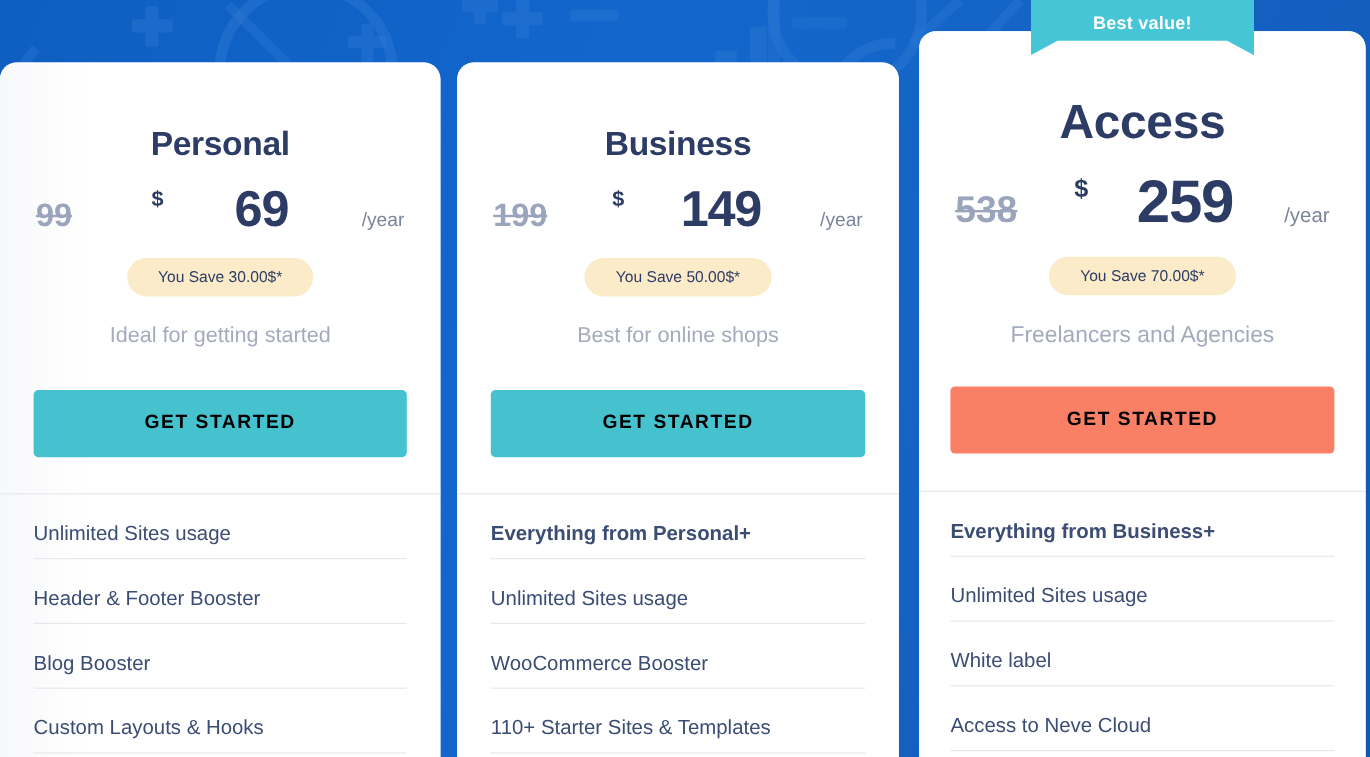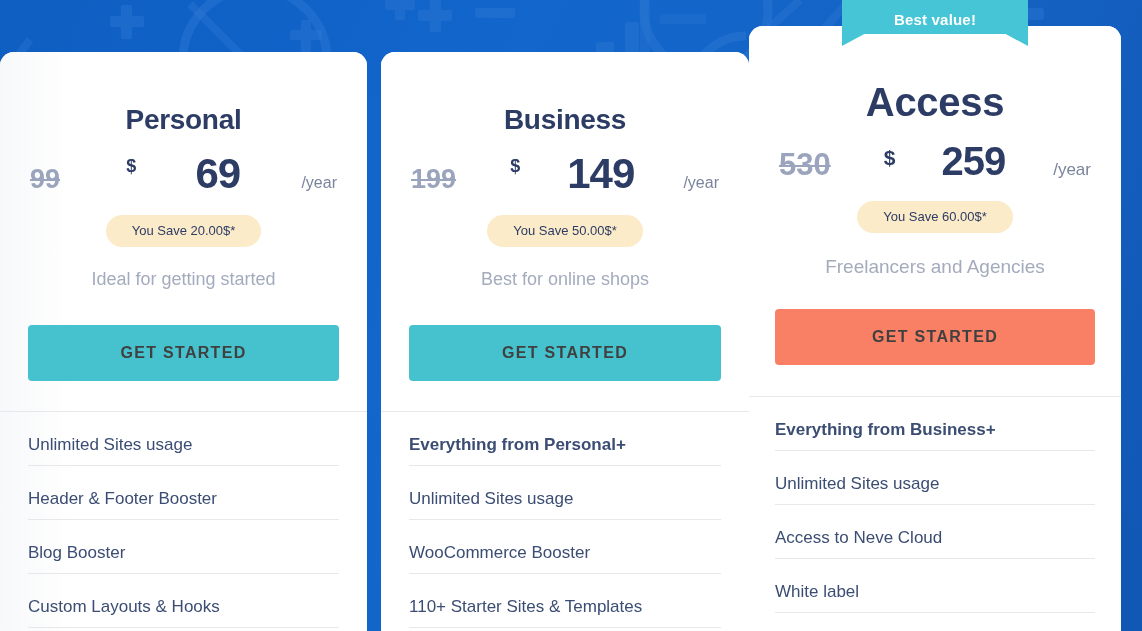--- a/index.html
+++ b/index.html
@@ -70,20 +70,21 @@
 
   .card--business {
     width: 368px;
     margin-left: 14px;
     margin-top: 52px;
     height: 579px;
   }
 
   .card--agency {
     width: 372px;
+    margin-left: 17px;
     margin-top: 26px;
     height: 605px;
   }
 
   
   .ribbon {
     position: absolute;
     top: -26px;
     left: 50%;
     transform: translateX(-50%);
@@ -152,21 +153,21 @@
   .card--business .currency { font-size: 18px; margin-top: 6px; }
   .card--agency .currency { font-size: 21px; margin-top: 7px; }
 
   .price-new {
     color: #2C3C64;
     font-weight: bold;
     letter-spacing: -1px;
   }
   .card--personal .price-new,
   .card--business .price-new { font-size: 42px; }
-  .card--agency .price-new { font-size: 40px; }
+  .card--agency .price-new { font-size: 50px; }
 
   .price-period {
     color: #7A849C;
     margin-left: 2px;
   }
   .card--personal .price-period,
   .card--business .price-period { font-size: 16px; }
   .card--agency .price-period { font-size: 17px; }
 
   .save-badge {
@@ -188,21 +189,21 @@
 
   
   .cta-wrap { padding: 0 28px; }
   .card--agency .cta-wrap { padding: 0 26px; }
 
   .cta {
     display: block;
     width: 100%;
     border: 0;
     border-radius: 4px;
-    color: #404040;
+    color: #000000;
     font-size: 16px;
     font-weight: bold;
     letter-spacing: 1.3px;
     padding: 19px 0;
     cursor: pointer;
     font-family: "Liberation Sans", sans-serif;
   }
   .cta--teal  { background: #45C2CE; margin-top: 35px; }
   .cta--coral { background: #FA8065; margin-top: 31px; }
 
@@ -278,21 +279,21 @@
         <div class="plan-head">
           <div class="plan-title">Personal</div>
 
           <div class="price-row">
             <span class="price-old">99</span>
             <span class="currency">$</span>
             <span class="price-new">69</span>
             <span class="price-period">/year</span>
           </div>
 
-          <div class="save-badge">You Save 20.00$*</div>
+          <div class="save-badge">You Save 30.00$*</div>
 
           <div class="plan-desc">Ideal for getting started</div>
         </div>
 
         <div class="cta-wrap">
           <button class="cta cta--teal">GET STARTED</button>
         </div>
 
         <div class="features">
           <div class="feature">
@@ -355,47 +356,47 @@
       </div>
     </div>
 
     <div class="card card--agency">
       <div class="ribbon">Best value!</div>
       <div class="card-inner">
         <div class="plan-head">
           <div class="plan-title">Access</div>
 
           <div class="price-row">
-            <span class="price-old">530</span>
+            <span class="price-old">538</span>
             <span class="currency">$</span>
             <span class="price-new">259</span>
             <span class="price-period">/year</span>
           </div>
 
-          <div class="save-badge">You Save 60.00$*</div>
+          <div class="save-badge">You Save 70.00$*</div>
 
           <div class="plan-desc">Freelancers and Agencies</div>
         </div>
 
         <div class="cta-wrap">
           <button class="cta cta--coral">GET STARTED</button>
         </div>
 
         <div class="features">
           <div class="feature">
             <span class="feature-text bold">Everything from Business+</span>
           </div>
           <div class="feature">
             <span class="feature-text">Unlimited Sites usage</span>
           </div>
           <div class="feature">
+            <span class="feature-text">White label</span>
+          </div>
+          <div class="feature">
             <span class="feature-text tip">Access to Neve Cloud</span>
-          </div>
-          <div class="feature">
-            <span class="feature-text">White label</span>
           </div>
           <div class="feature">
             
           </div>
         </div>
       </div>
     </div>
 
   </div>
 </div>

